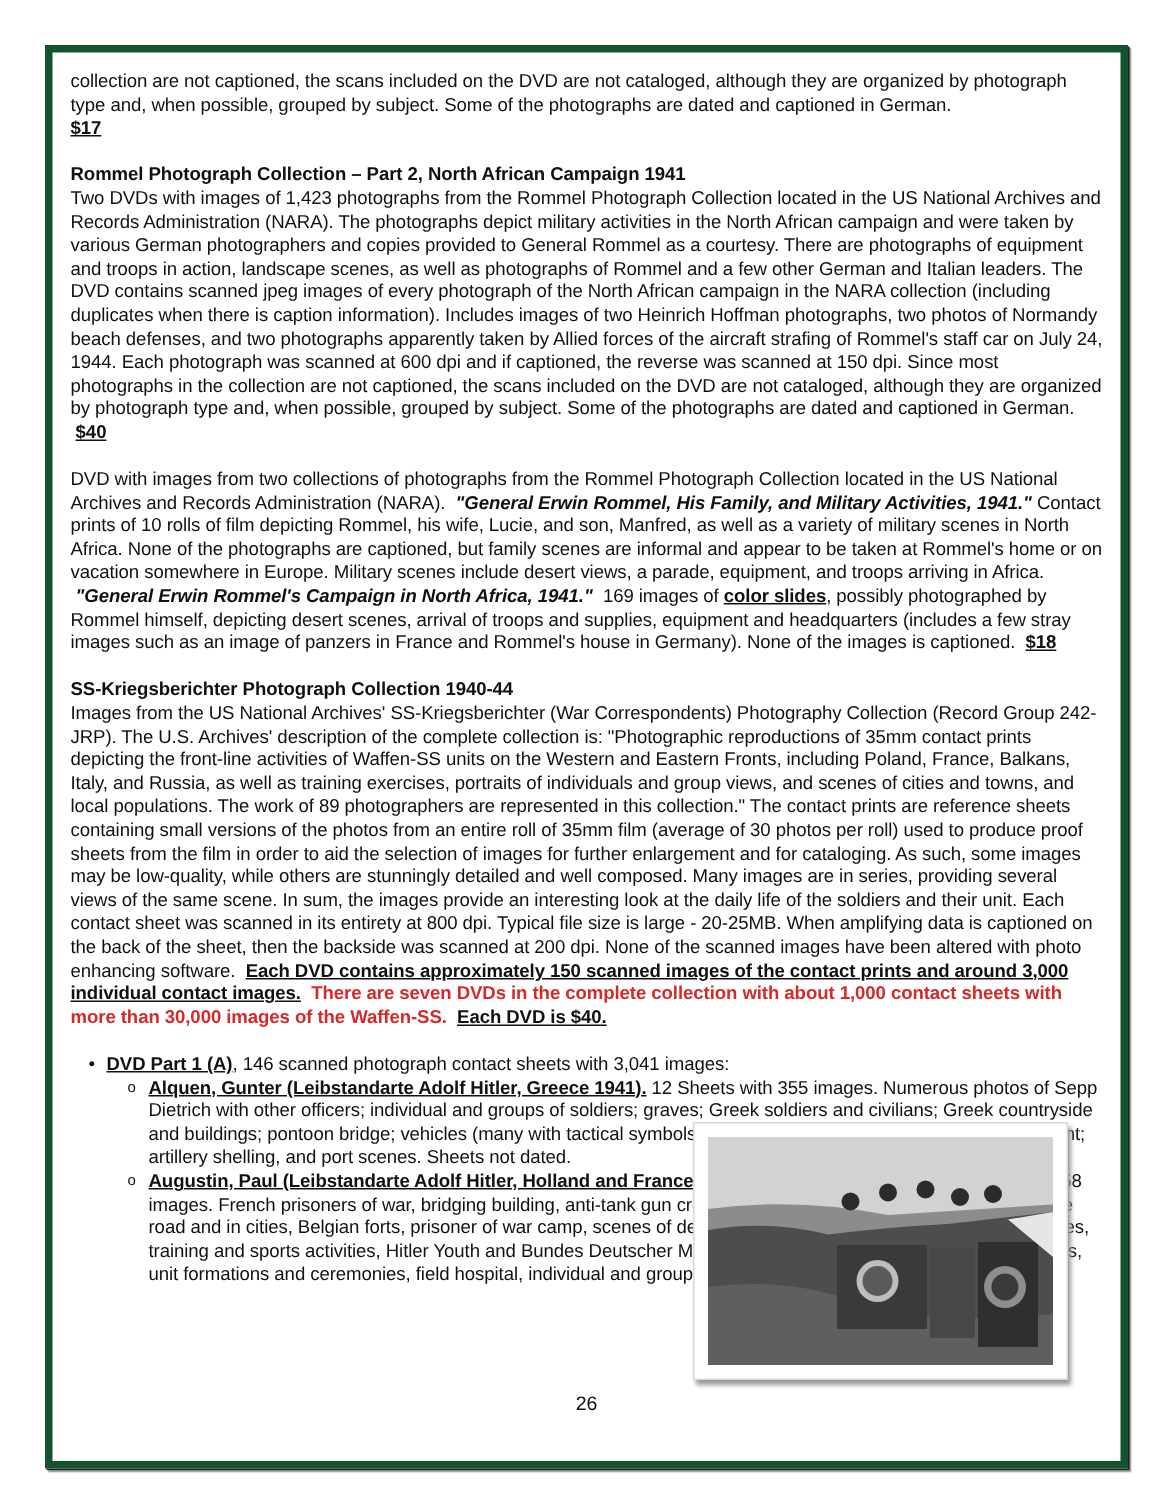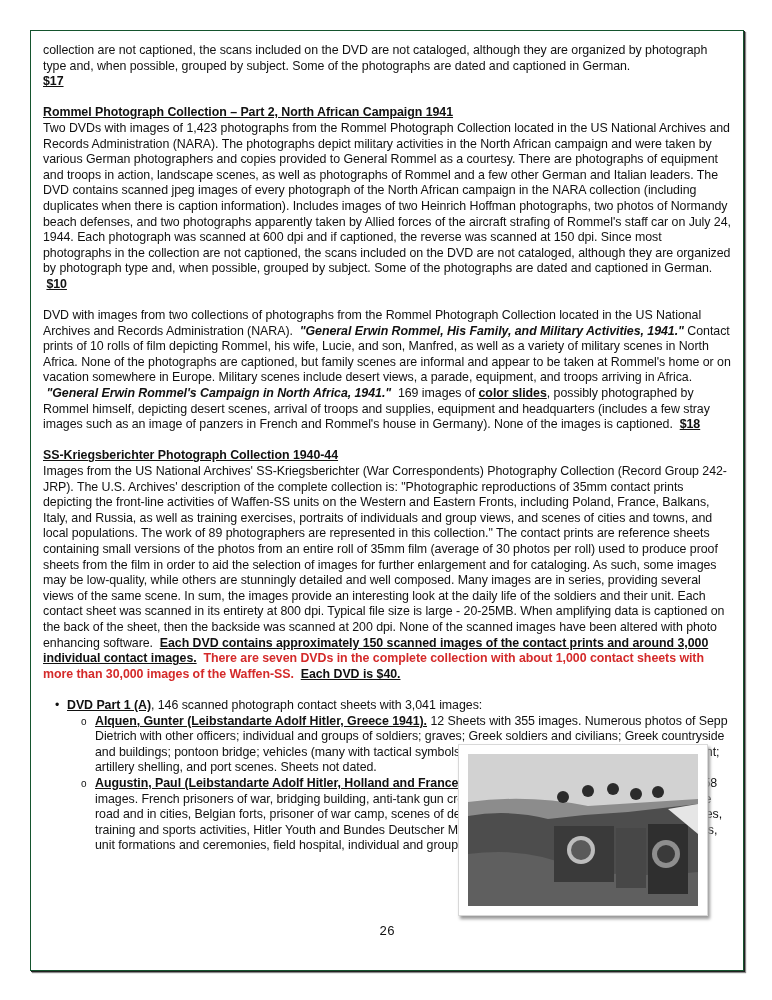--- a/index.html
+++ b/index.html
@@ -14,37 +14,36 @@
       overflow: hidden;
       font-family: "Liberation Sans", sans-serif;
       color: #111111;
     }
     .page {
       position: absolute;
       left: 30px;
       top: 30px;
       width: 712px;
       height: 939px;
-      border: 1px solid #14532d;
+      border: 5px solid #14532d;
       box-shadow: 1px 1px 0 #222222, 2px 2px 1px #888888;
       background: #ffffff;
     }
     .content {
       position: absolute;
       left: 12px;
       top: 12px;
       width: 690px;
       font-size: 12.4px;
       line-height: 15.6px;
       letter-spacing: -0.05px;
     }
     .para { margin: 0 0 15.6px 0; }
     .heading {
       font-weight: bold;
-      text-decoration: underline;
       display: block;
     }
     b, .bold { font-weight: bold; text-decoration: underline; }
     .bi { font-weight: bold; font-style: italic; }
     .red { color: #d42a2a; font-weight: bold; }
     ul.lvl1 {
       list-style: none;
       margin: 0;
       padding: 0 0 0 14px;
     }
@@ -78,48 +77,47 @@
       background: linear-gradient(180deg, #d6d6d6 0%, #c8c8c8 30%, #8a8a8a 42%, #4a4a4a 60%, #3a3a3a 80%, #5a5a5a 100%);
     }
     .photo svg { width: 100%; height: 100%; display: block; }
     .page-number {
       position: absolute;
       left: 0; width: 712px;
       top: 893px;
       text-align: center;
       font-size: 13px;
       padding-left: 0;
-      font-family: Liberation Mono, monospace;
     }
   </style>
 </head>
 <body>
 
 <div class="page">
   <div class="content">
 
     <p class="para">
       <span>collection are not captioned, the scans included on the DVD are not cataloged, although they are organized by photograph type and, when possible, grouped by subject.  Some of the photographs are dated and captioned in German.</span>
       <br>
       <span class="bold">$17</span>
     </p>
 
     <p class="para">
       <span class="heading">Rommel Photograph Collection – Part 2, North African Campaign 1941</span>
       <span>Two DVDs with images of 1,423 photographs from the Rommel Photograph Collection located in the US National Archives and Records Administration (NARA).  The photographs depict military activities in the North African campaign and were taken by various German photographers and copies provided to General Rommel as a courtesy.  There are photographs of equipment and troops in action, landscape scenes, as well as photographs of Rommel and a few other German and Italian leaders.  The DVD contains scanned jpeg images of every photograph of the North African campaign in the NARA collection (including duplicates when there is caption information).   Includes images of two Heinrich Hoffman photographs, two photos of Normandy beach defenses, and two photographs apparently taken by Allied forces of the aircraft strafing of Rommel's staff car on July 24, 1944.  Each photograph was scanned at 600 dpi and if captioned, the reverse was scanned at 150 dpi.  Since most photographs in the collection are not captioned, the scans included on the DVD are not cataloged, although they are organized by photograph type and, when possible, grouped by subject.  Some of the photographs are dated and captioned in German.</span>
-      <span>&nbsp;</span><span class="bold">$10</span>
+      <span>&nbsp;</span><span class="bold">$40</span>
     </p>
 
     <p class="para">
       <span>DVD with images from two collections of photographs from the Rommel Photograph Collection located in the US National Archives and Records Administration (NARA).</span>
       <span>&nbsp;</span><span class="bi">"General Erwin Rommel, His Family, and Military Activities, 1941."</span>
       <span>Contact prints of 10 rolls of film depicting Rommel, his wife, Lucie, and son, Manfred, as well as a variety of military scenes in North Africa.  None of the photographs are captioned, but family scenes are informal and appear to be taken at Rommel's home or on vacation somewhere in Europe.  Military scenes include desert views, a parade, equipment, and troops arriving in Africa.</span>
       <span>&nbsp;</span><span class="bi">"General Erwin Rommel's Campaign in North Africa, 1941."</span>
       <span>&nbsp;</span><span>169 images of</span>
-      <span class="bold">color slides</span><span>, possibly photographed by Rommel himself, depicting desert scenes, arrival of troops and supplies, equipment and headquarters (includes a few stray images such as an image of panzers in French and Rommel's house in Germany).  None of the images is captioned.</span>
+      <span class="bold">color slides</span><span>, possibly photographed by Rommel himself, depicting desert scenes, arrival of troops and supplies, equipment and headquarters (includes a few stray images such as an image of panzers in France and Rommel's house in Germany).  None of the images is captioned.</span>
       <span>&nbsp;</span><span class="bold">$18</span>
     </p>
 
     <p class="para">
       <span class="heading">SS-Kriegsberichter Photograph Collection 1940-44</span>
       <span>Images from the US National Archives' SS-Kriegsberichter (War Correspondents) Photography Collection (Record Group 242-JRP).  The U.S. Archives' description of the complete collection is:  "Photographic reproductions of 35mm contact prints depicting the front-line activities of Waffen-SS units on the Western and Eastern Fronts, including Poland, France, Balkans, Italy, and Russia, as well as training exercises, portraits of individuals and group views, and scenes of cities and towns, and local populations.  The work of 89 photographers are represented in this collection."  The contact prints are reference sheets containing small versions of the photos from an entire roll of 35mm film (average of 30 photos per roll) used to produce proof sheets from the film in order to aid the selection of images for further enlargement and for cataloging.  As such, some images may be low-quality, while others are stunningly detailed and well composed.  Many images are in series, providing several views of the same scene.  In sum, the images provide an interesting look at the daily life of the soldiers and their unit.  Each contact sheet was scanned in its entirety at 800 dpi.  Typical file size is large - 20-25MB.  When amplifying data is captioned on the back of the sheet, then the backside was scanned at 200 dpi.  None of the scanned images have been altered with photo enhancing software.</span>
       <span>&nbsp;</span><span class="bold">Each DVD contains approximately 150 scanned images of the contact prints and around 3,000 individual contact images.</span>
       <span>&nbsp;</span><span class="red">There are seven DVDs in the complete collection with about 1,000 contact sheets with more than 30,000 images of the Waffen-SS.</span>
       <span>&nbsp;</span><span class="bold">Each DVD is $40.</span>
     </p>

